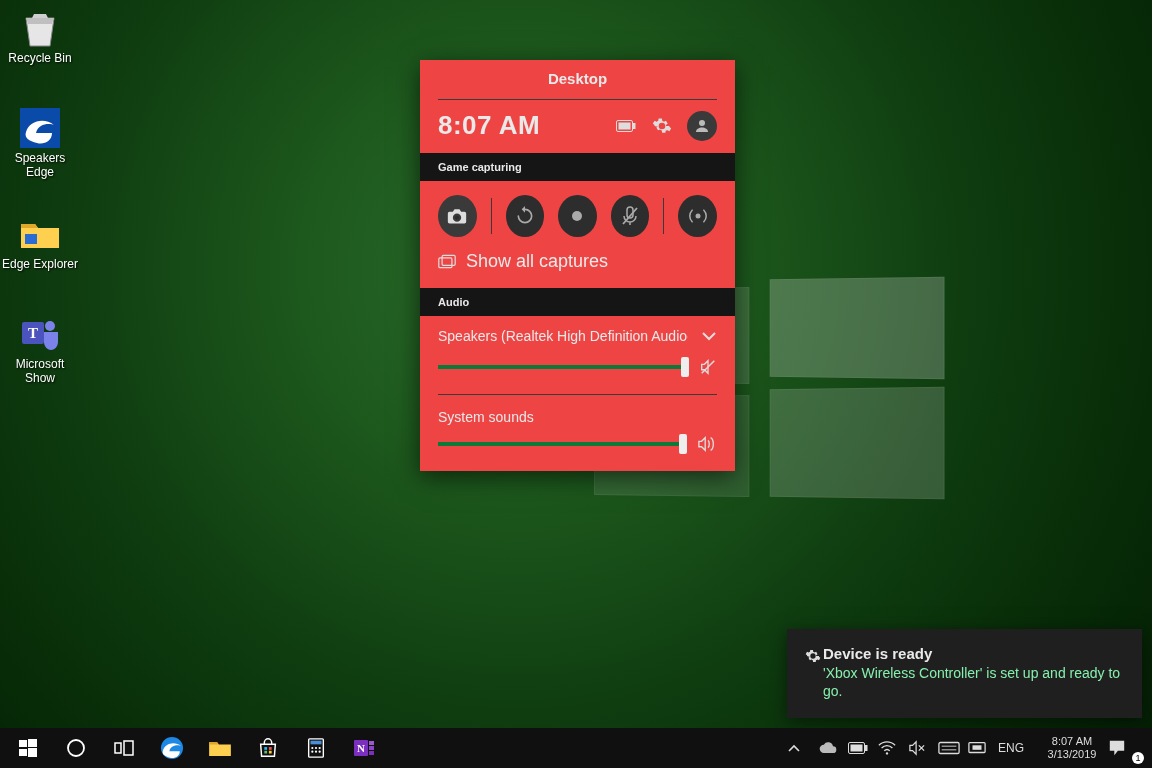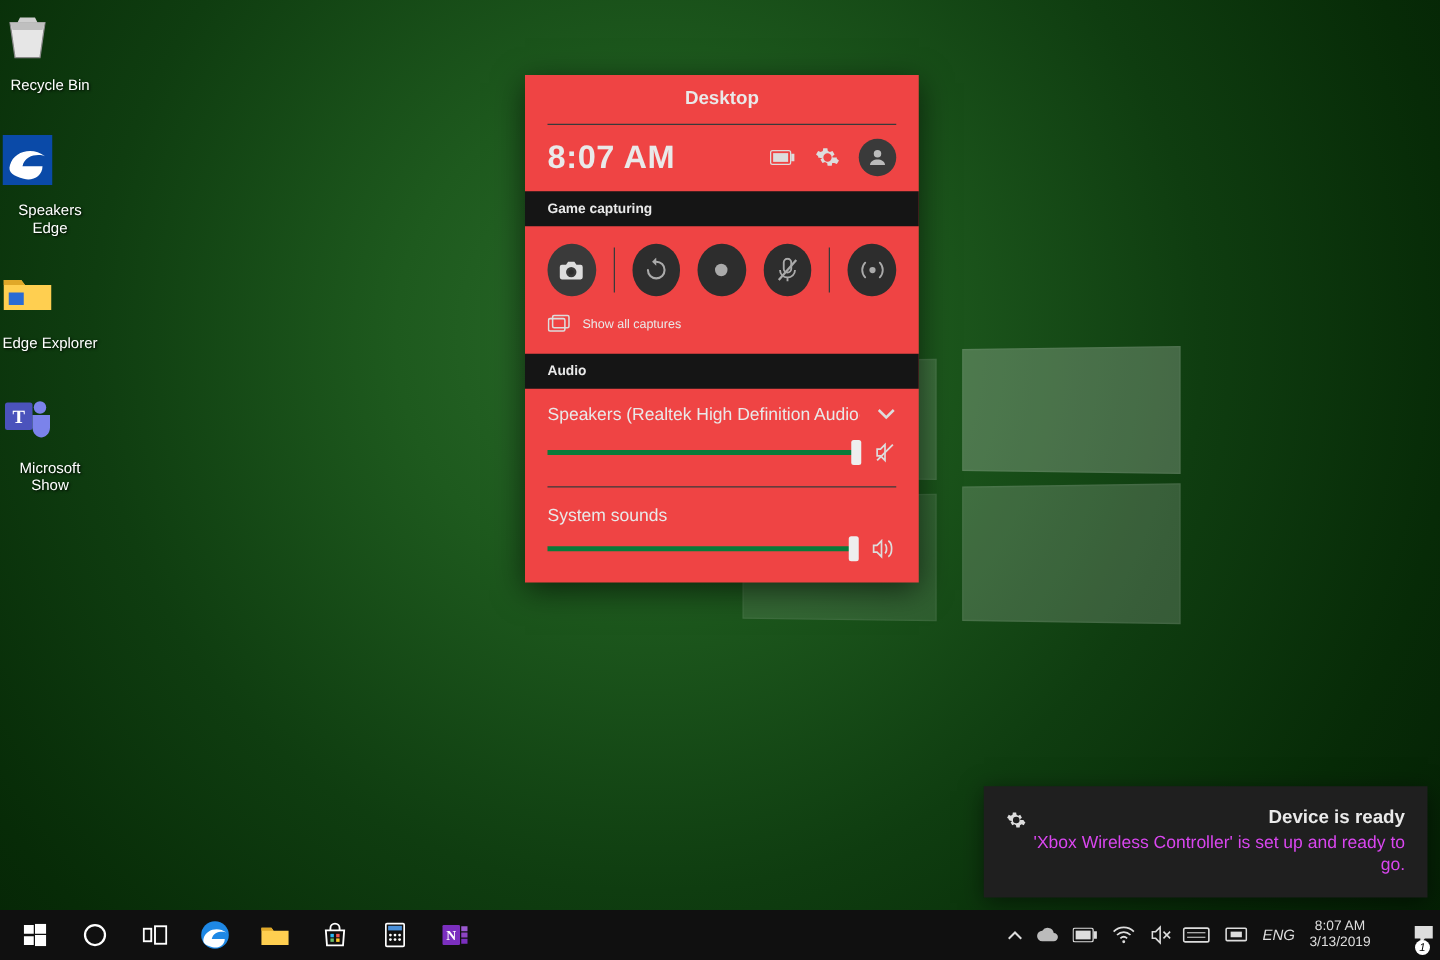--- a/index.html
+++ b/index.html
@@ -21,21 +21,21 @@
     border: 1px solid rgba(255,255,255,0.06);
   }
   .winlogo .p1 { left: 0; top: 10px; width: 160px; height: 95px; }
   .winlogo .p2 { left: 175px; top: 0; width: 180px; height: 100px; background: rgba(255,255,255,0.22); }
   .winlogo .p3 { left: 0; top: 118px; width: 160px; height: 100px; background: rgba(255,255,255,0.10); }
   .winlogo .p4 { left: 175px; top: 110px; width: 180px; height: 110px; background: rgba(255,255,255,0.17); }
 
   
   .desktop-icon {
     position: absolute; width: 80px; text-align: center;
-    display: flex; flex-direction: column; gap: 12px;
+    display: flex; flex-direction: column; align-items: center; gap: 2px;
     cursor: pointer;
   }
   .desktop-icon .glyph { width: 44px; height: 44px; display: flex; align-items: center; justify-content: center; }
   .desktop-icon .label { font-size: 12px; color: #fff; text-shadow: 1px 1px 2px rgba(0,0,0,0.9); line-height: 1.15; }
 
   
   .gamebar {
     position: absolute; left: 420px; top: 60px; width: 315px;
     background: #ef4444; color: #e9e9e9;
     box-shadow: 0 6px 24px rgba(0,0,0,0.6);
@@ -47,49 +47,49 @@
   .gb-tools .iconbtn { width: 22px; height: 22px; display: flex; align-items: center; justify-content: center; }
   .avatar { width: 30px; height: 30px; border-radius: 50%; background: #3a3a3a; display: flex; align-items: center; justify-content: center; }
   .gb-section-title { background: #151515; padding: 8px 18px; font-size: 11px; font-weight: 600; }
   .capture-row { display: flex; align-items: center; gap: 14px; padding: 14px 18px; }
   .capbtn {
     width: 42px; height: 42px; border-radius: 50%; background: #2d2d2d;
     display: flex; align-items: center; justify-content: center; cursor: pointer;
   }
   .capbtn.first { background: #3a3a3a; }
   .vsplit { width: 1px; height: 36px; background: #3a3a3a; }
-  .gb-link { display: flex; align-items: center; gap: 10px; padding: 0 18px 16px; font-size: 10px; cursor: pointer; }
+  .gb-link { display: flex; align-items: center; gap: 10px; padding: 0 18px 16px; font-size: 18px; cursor: pointer; }
   .audio-block { padding: 12px 18px 18px; }
   .audio-device { display: flex; align-items: center; justify-content: space-between; gap: 12px; font-size: 14px; cursor: pointer; }
   .audio-device .name { white-space: nowrap; overflow: hidden; text-overflow: clip; max-width: 250px; }
   .slider-row { display: flex; align-items: center; gap: 14px; margin-top: 14px; }
   .slider { position: relative; flex: 1; height: 4px; background: #0a7a3a; cursor: pointer; }
   .slider .thumb { position: absolute; right: 0; top: 50%; width: 8px; height: 20px; background: #eee; transform: translate(50%, -50%); border-radius: 2px; }
   .audio-sep { height: 1px; background: #3a3a3a; margin: 18px 0 14px; }
   .sys-label { font-size: 14px; }
 
   
   .toast {
     position: absolute; right: 10px; bottom: 50px; width: 355px;
     background: #1f1f1f; color: #eaeaea; padding: 16px 18px 18px;
-    display: flex; gap: 2px; box-shadow: 0 4px 18px rgba(0,0,0,0.5); text-align: right;
+    display: flex; gap: 2px; box-shadow: 0 4px 18px rgba(0,0,0,0.5);
   }
   .toast .ticon { width: 16px; height: 16px; flex: none; margin-top: 3px; }
   .toast .title { font-weight: 600; font-size: 15px; margin-bottom: 2px; }
-  .toast .body { font-size: 14px; color: #d946ef; line-height: 1.3; }
+  .toast .body { font-size: 14px; color: #86efac; line-height: 1.3; }
 
   
   .taskbar {
     position: absolute; left: 0; bottom: 0; width: 100%; height: 40px;
     background: #101010; display: flex; align-items: center; justify-content: space-between;
     padding: 0 4px;
   }
   .tb-left, .tb-right { display: flex; align-items: center; height: 100%; }
   .tb-item { width: 48px; height: 100%; display: flex; align-items: center; justify-content: center; cursor: pointer; }
-  .tray-item { width: 30px; height: 100%; display: flex; align-items: center; justify-content: flex-end; cursor: pointer; color: #ddd; font-size: 13px; font-style: italic; }
+  .tray-item { width: 30px; height: 100%; display: flex; align-items: center; justify-content: flex-start; cursor: pointer; color: #ddd; font-size: 13px; }
   .tray-lang { width: 38px; font-size: 12px; }
   .tray-clock { width: 72px; display: flex; flex-direction: column; align-items: center; justify-content: center; font-size: 11px; line-height: 1.2; color: #ddd; cursor: pointer; }
   .notif-badge { position: relative; }
   .notif-badge .bubble { position: absolute; right: 4px; bottom: 4px; width: 12px; height: 12px; border-radius: 50%; background: #fff; color: #000; font-size: 9px; display: flex; align-items: center; justify-content: center; }
 
   svg { display: block; }
 </style>
 </head>
 <body>
 

